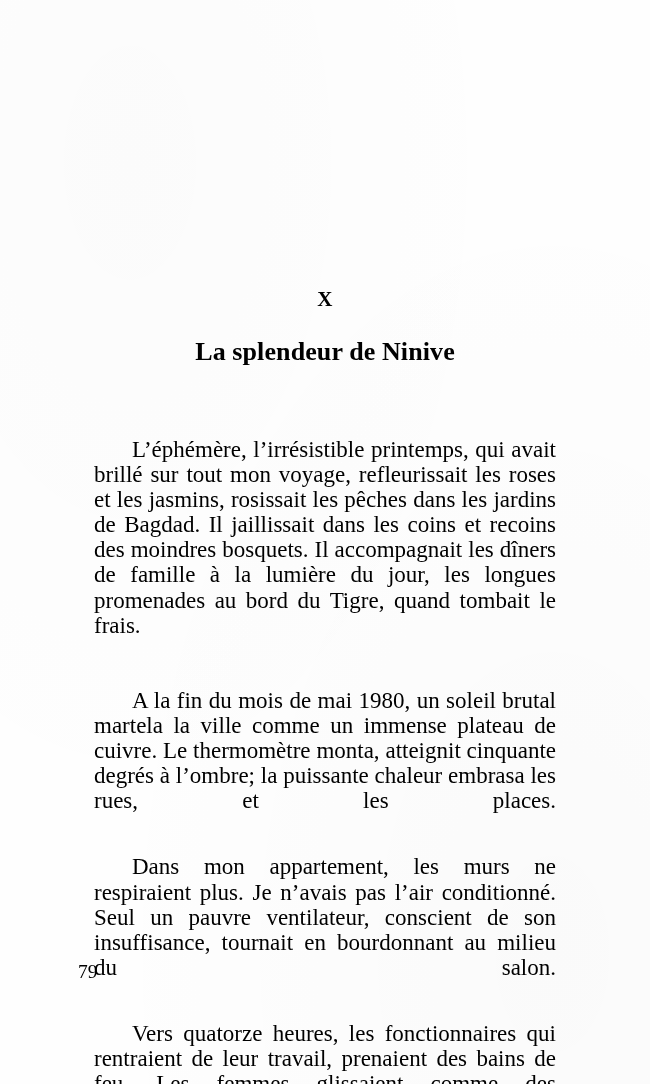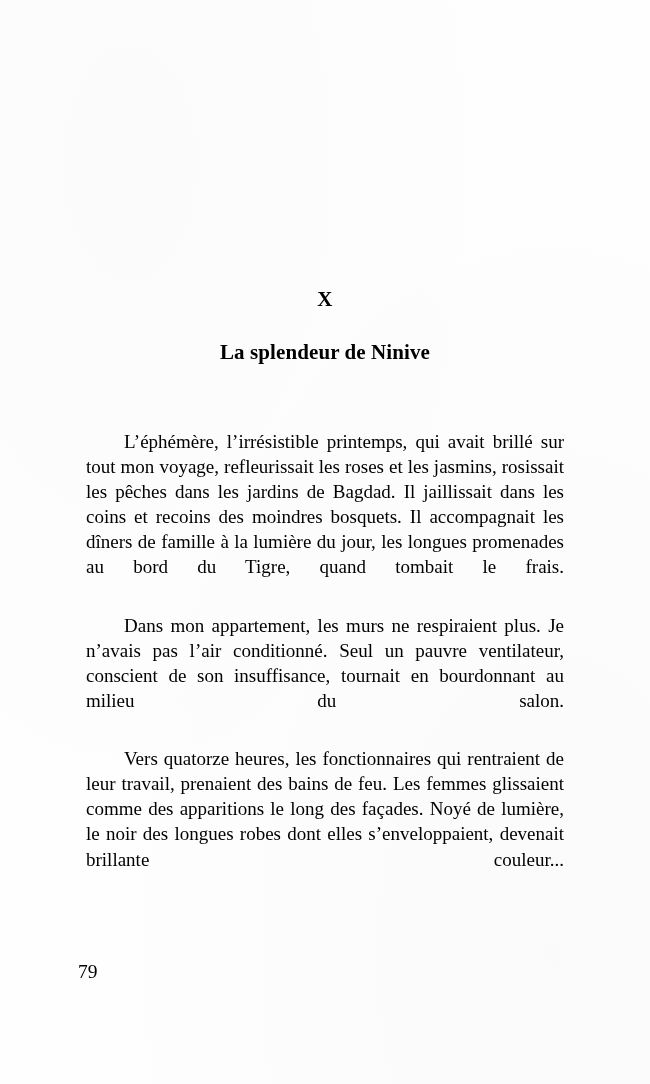--- a/index.html
+++ b/index.html
@@ -59,38 +59,38 @@
 
   .chapter-title {
     margin: 0;
     padding: 0;
     position: absolute;
     top: 338px;
     left: 0;
     width: 494px;
     text-align: center;
     font-weight: bold;
-    font-size: 21px;
+    font-size: 26px;
     line-height: 28px;
     letter-spacing: 0.1px;
   }
 
   .body-text {
     position: absolute;
     top: 421px;
     left: 0;
     width: 494px;
   }
 
   p.para {
-    margin: 8px;
+    margin: 16px;
     padding: 0;
     text-align: justify;
     text-justify: inter-word;
-    font-size: 19px;
+    font-size: 23px;
     line-height: 25.1px;
     text-indent: 38px;
     hyphens: none;
     -webkit-hyphens: none;
   }
 
   p.para.gap-before {
     margin-top: 25px;
   }
 
@@ -120,20 +120,21 @@
 
 <div class="page">
   <div class="content">
 
     <h1 class="chapter-number">X</h1>
 
     <h2 class="chapter-title">La splendeur de Ninive</h2>
 
     <div class="body-text">
       <p class="para">L’éphémère, l’irrésistible printemps, qui avait brillé sur tout mon voyage, refleurissait les roses et les jasmins, rosissait les pêches dans les jardins de Bagdad. Il jaillissait dans les coins et  recoins des moindres bosquets. Il accompagnait les dîners de famille à la lumière du jour, les longues promenades au bord du Tigre, quand tombait le frais.</p>
+      <p class="para gap-before">A la fin du mois de mai 1980, un soleil brutal martela la ville comme un immense plateau de cuivre. Le thermomètre monta,  atteignit cinquante degrés à l’ombre; la puissante chaleur embrasa les rues, et les places.</p>
       <p class="para">Dans mon appartement, les murs ne respiraient plus. Je n’avais pas l’air conditionné. Seul un pauvre ventilateur, conscient de son insuffisance, tournait en bourdonnant au milieu du salon.</p>
       <p class="para">Vers quatorze heures, les fonctionnaires qui rentraient de leur travail, prenaient des bains de feu. Les femmes glissaient comme des apparitions le long des façades. Noyé de lumière, le noir des longues robes dont elles s’enveloppaient, devenait brillante couleur...</p>
     </div>
 
     <div class="page-number">79</div>
 
   </div>
 </div>
 
 </body></html>

